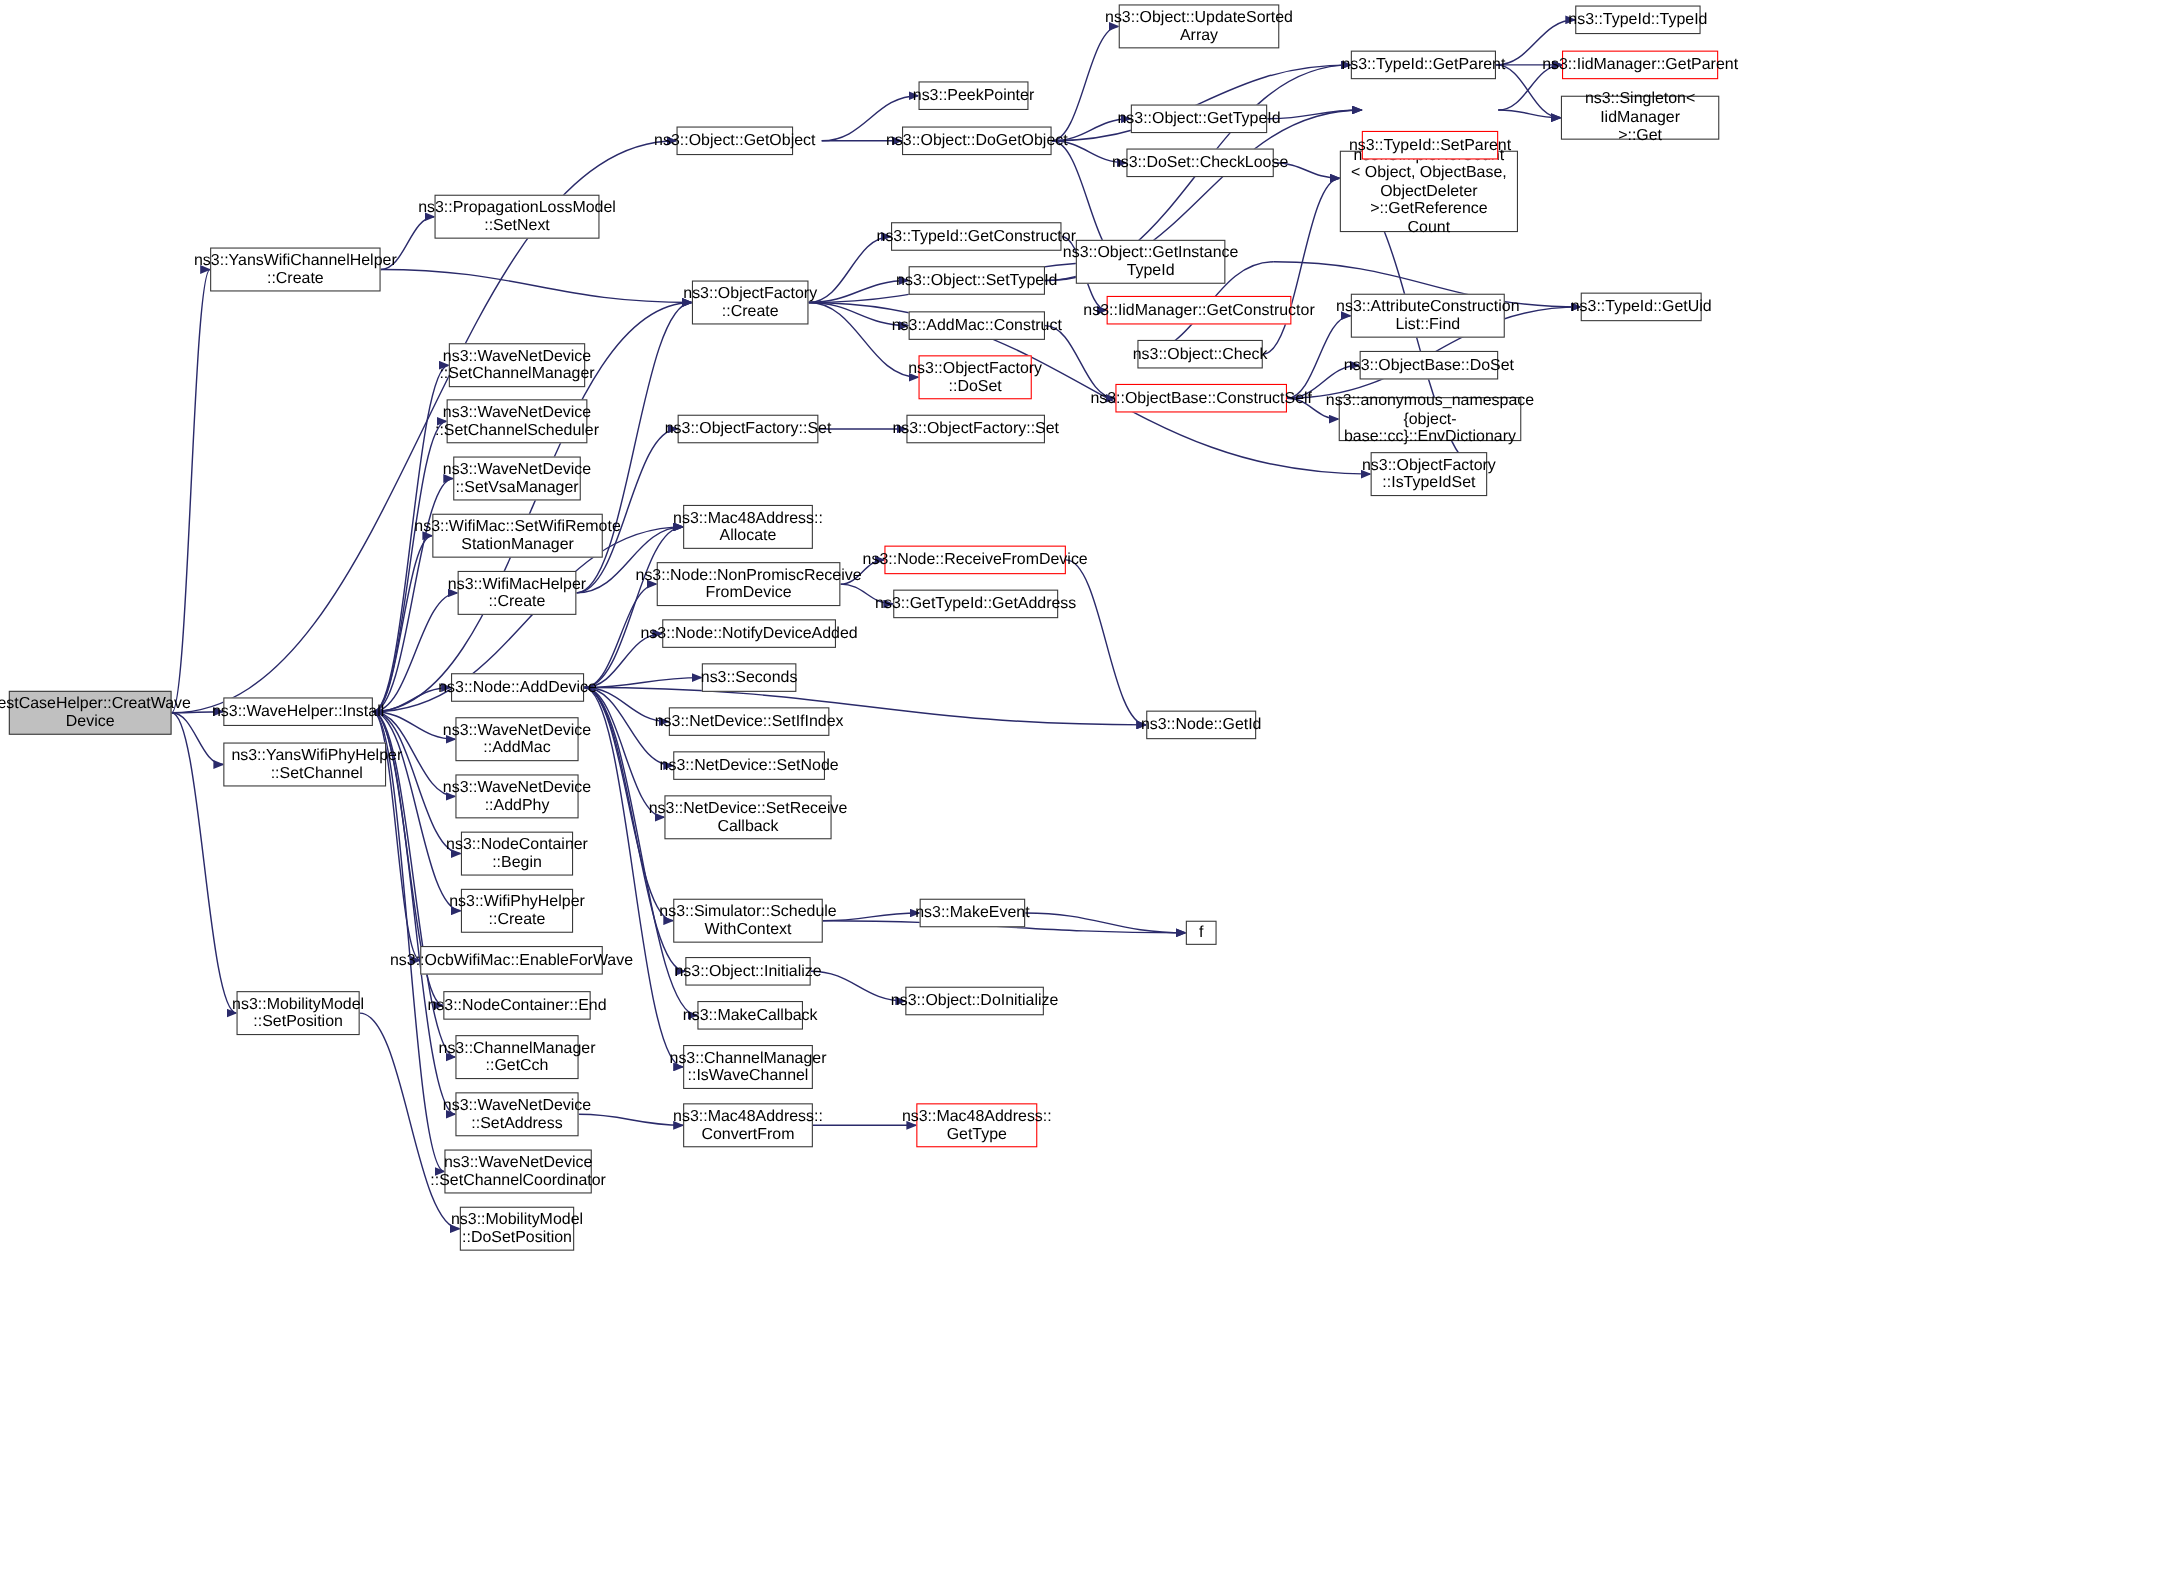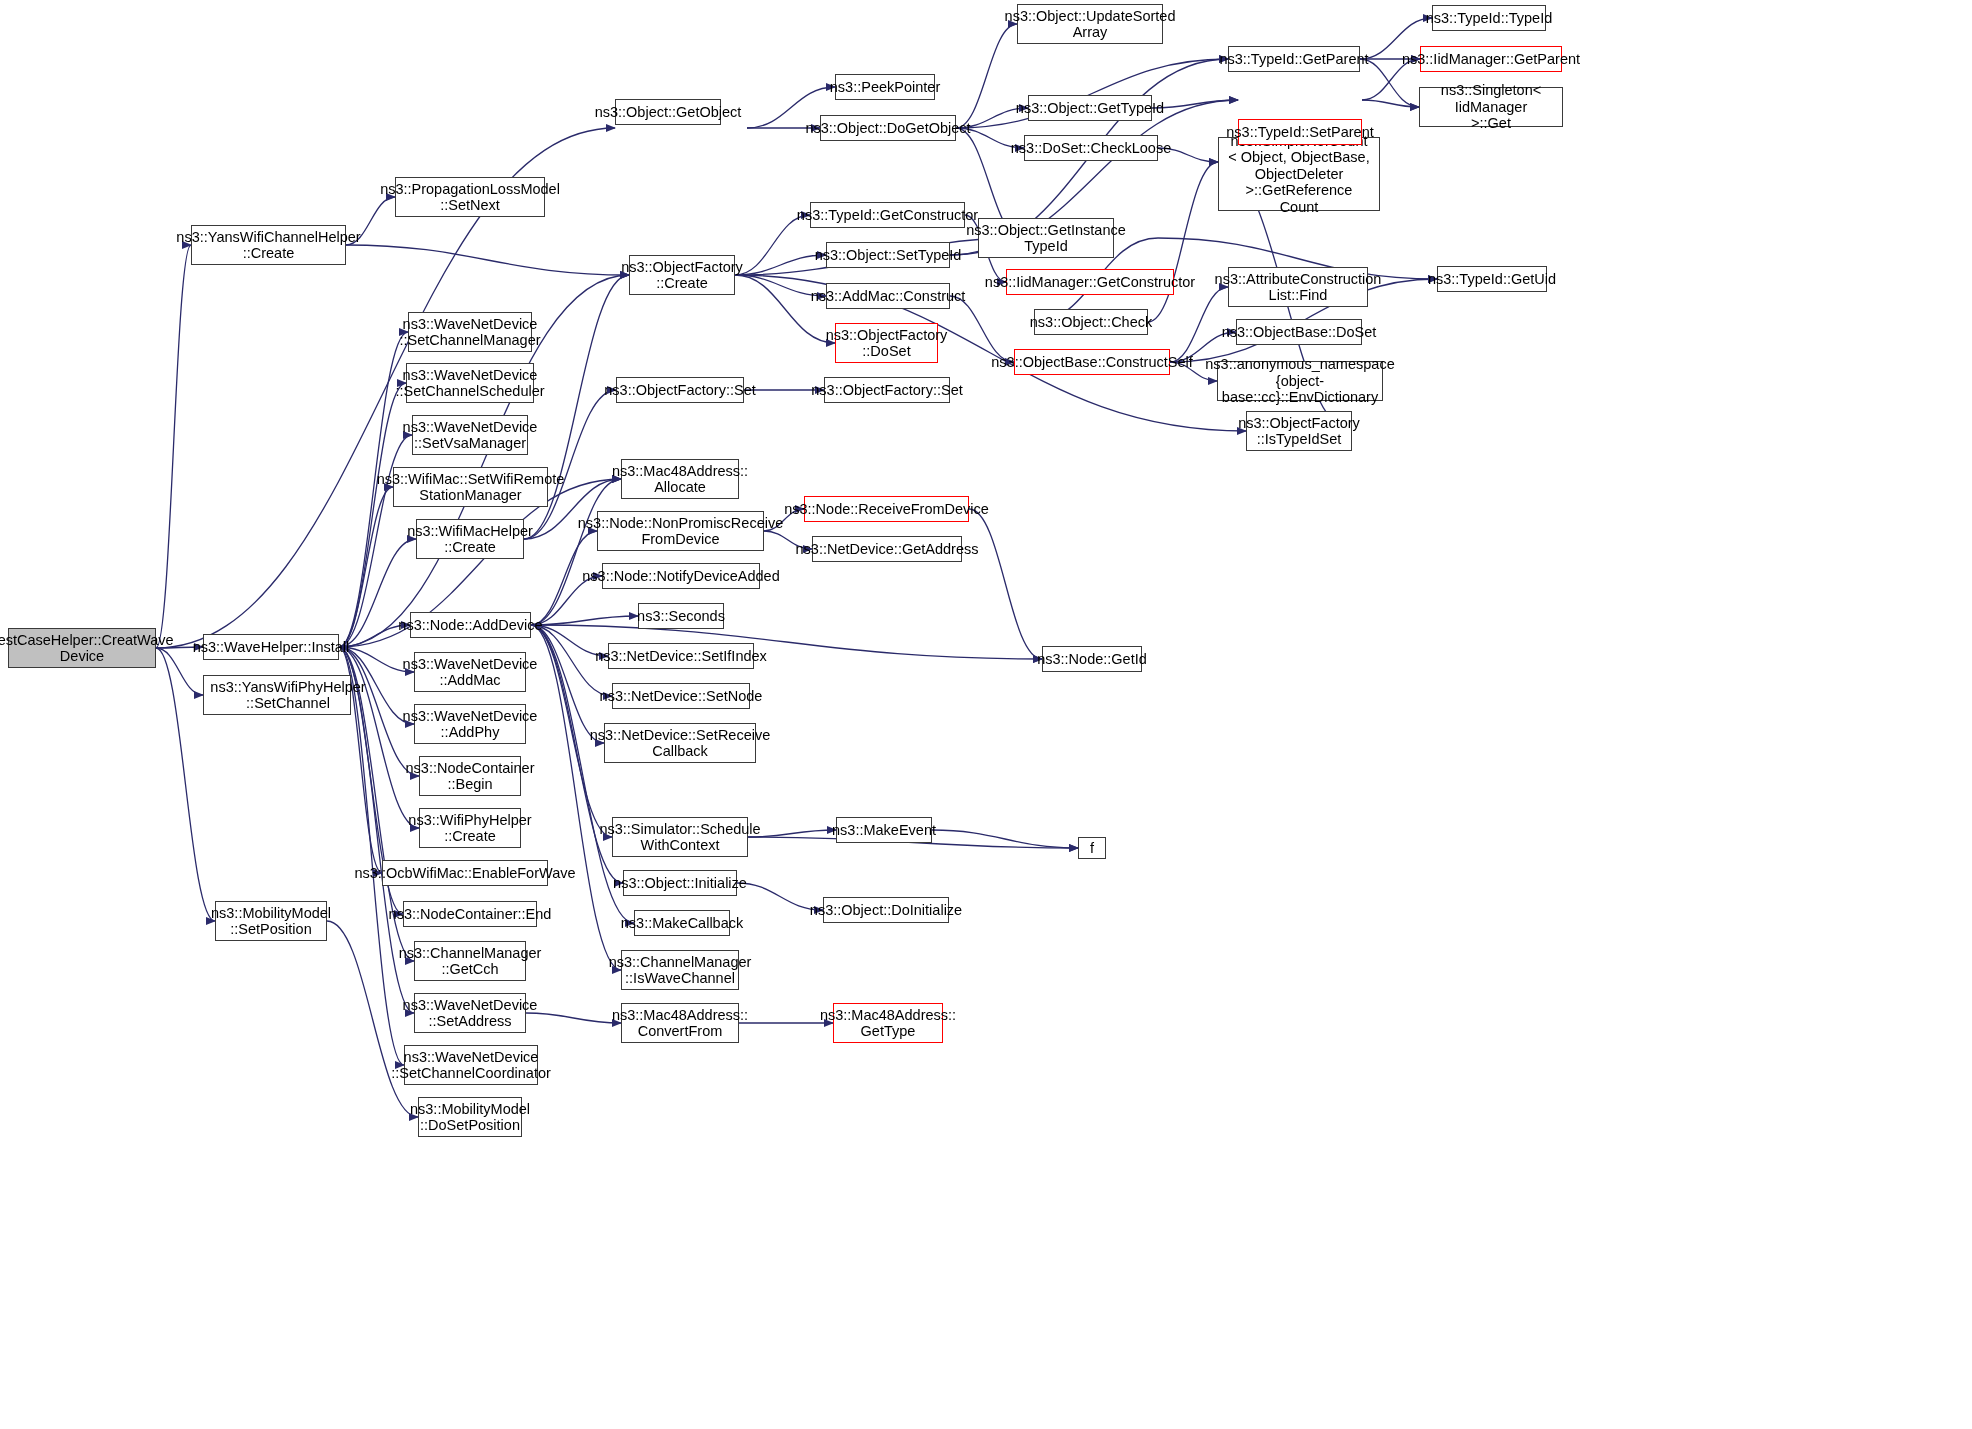--- a/index.html
+++ b/index.html
@@ -159,21 +159,21 @@
       <div class="node" style="left: 382px; top: 860px; width: 166px; height: 26px;">ns3::OcbWifiMac::EnableForWave</div>
       <div class="node" style="left: 403px; top: 901px; width: 134px; height: 26px;">ns3::NodeContainer::End</div>
       <div class="node" style="left: 414px; top: 941px; width: 112px; height: 40px;">ns3::ChannelManager
 ::GetCch</div>
       <div class="node" style="left: 414px; top: 993px; width: 112px; height: 40px;">ns3::WaveNetDevice
 ::SetAddress</div>
       <div class="node" style="left: 404px; top: 1045px; width: 134px; height: 40px;">ns3::WaveNetDevice
 ::SetChannelCoordinator</div>
       <div class="node" style="left: 418px; top: 1097px; width: 104px; height: 40px;">ns3::MobilityModel
 ::DoSetPosition</div>
-      <div class="node" style="left: 615px; top: 99px; width: 106px; height: 26px;">ns3::Object::GetObject</div>
+      <div class="node" style="left: 615px; top: 115px; width: 106px; height: 26px;">ns3::Object::GetObject</div>
       <div class="node" style="left: 629px; top: 255px; width: 106px; height: 40px;">ns3::ObjectFactory
 ::Create</div>
       <div class="node" style="left: 616px; top: 377px; width: 128px; height: 26px;">ns3::ObjectFactory::Set</div>
       <div class="node" style="left: 621px; top: 459px; width: 118px; height: 40px;">ns3::Mac48Address::
 Allocate</div>
       <div class="node" style="left: 597px; top: 511px; width: 167px; height: 40px;">ns3::Node::NonPromiscReceive
 FromDevice</div>
       <div class="node" style="left: 602px; top: 563px; width: 158px; height: 26px;">ns3::Node::NotifyDeviceAdded</div>
       <div class="node" style="left: 638px; top: 603px; width: 86px; height: 26px;">ns3::Seconds</div>
       <div class="node" style="left: 608px; top: 643px; width: 146px; height: 26px;">ns3::NetDevice::SetIfIndex</div>
@@ -190,21 +190,21 @@
 ConvertFrom</div>
       <div class="node" style="left: 835px; top: 74px; width: 100px; height: 26px;">ns3::PeekPointer</div>
       <div class="node" style="left: 820px; top: 115px; width: 136px; height: 26px;">ns3::Object::DoGetObject</div>
       <div class="node" style="left: 810px; top: 202px; width: 155px; height: 26px;">ns3::TypeId::GetConstructor</div>
       <div class="node" style="left: 826px; top: 242px; width: 124px; height: 26px;">ns3::Object::SetTypeId</div>
       <div class="node" style="left: 826px; top: 283px; width: 124px; height: 26px;">ns3::AddMac::Construct</div>
       <div class="node red" style="left: 835px; top: 323px; width: 103px; height: 40px;">ns3::ObjectFactory
 ::DoSet</div>
       <div class="node" style="left: 824px; top: 377px; width: 126px; height: 26px;">ns3::ObjectFactory::Set</div>
       <div class="node red" style="left: 804px; top: 496px; width: 165px; height: 26px;">ns3::Node::ReceiveFromDevice</div>
-      <div class="node" style="left: 812px; top: 536px; width: 150px; height: 26px;">ns3::NetDevice::GetAddress</div>
+      <div class="node" style="left: 812px; top: 536px; width: 150px; height: 26px;">ns3::GetTypeId::GetAddress</div>
       <div class="node" style="left: 836px; top: 817px; width: 96px; height: 26px;">ns3::MakeEvent</div>
       <div class="node" style="left: 823px; top: 897px; width: 126px; height: 26px;">ns3::Object::DoInitialize</div>
       <div class="node red" style="left: 833px; top: 1003px; width: 110px; height: 40px;">ns3::Mac48Address::
 GetType</div>
       <div class="node" style="left: 1017px; top: 4px; width: 146px; height: 40px;">ns3::Object::UpdateSorted
 Array</div>
       <div class="node" style="left: 1028px; top: 95px; width: 124px; height: 26px;">ns3::Object::GetTypeId</div>
       <div class="node" style="left: 1024px; top: 135px; width: 134px; height: 26px;">ns3::DoSet::CheckLoose</div>
       <div class="node" style="left: 978px; top: 218px; width: 136px; height: 40px;">ns3::Object::GetInstance
 TypeId</div>

